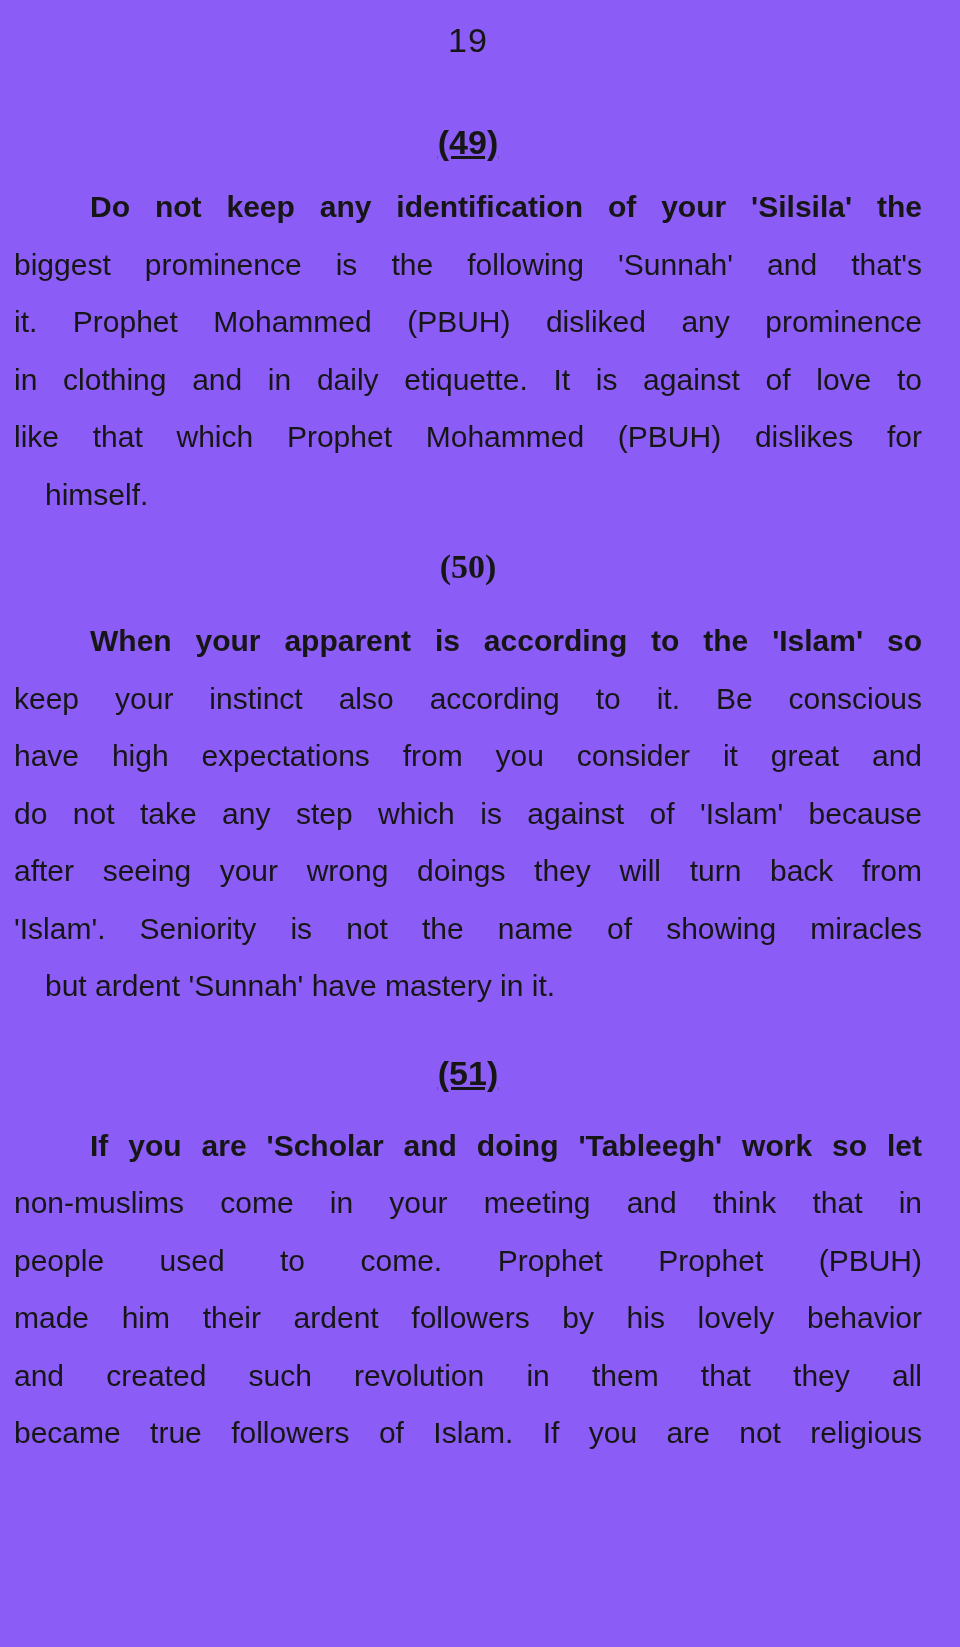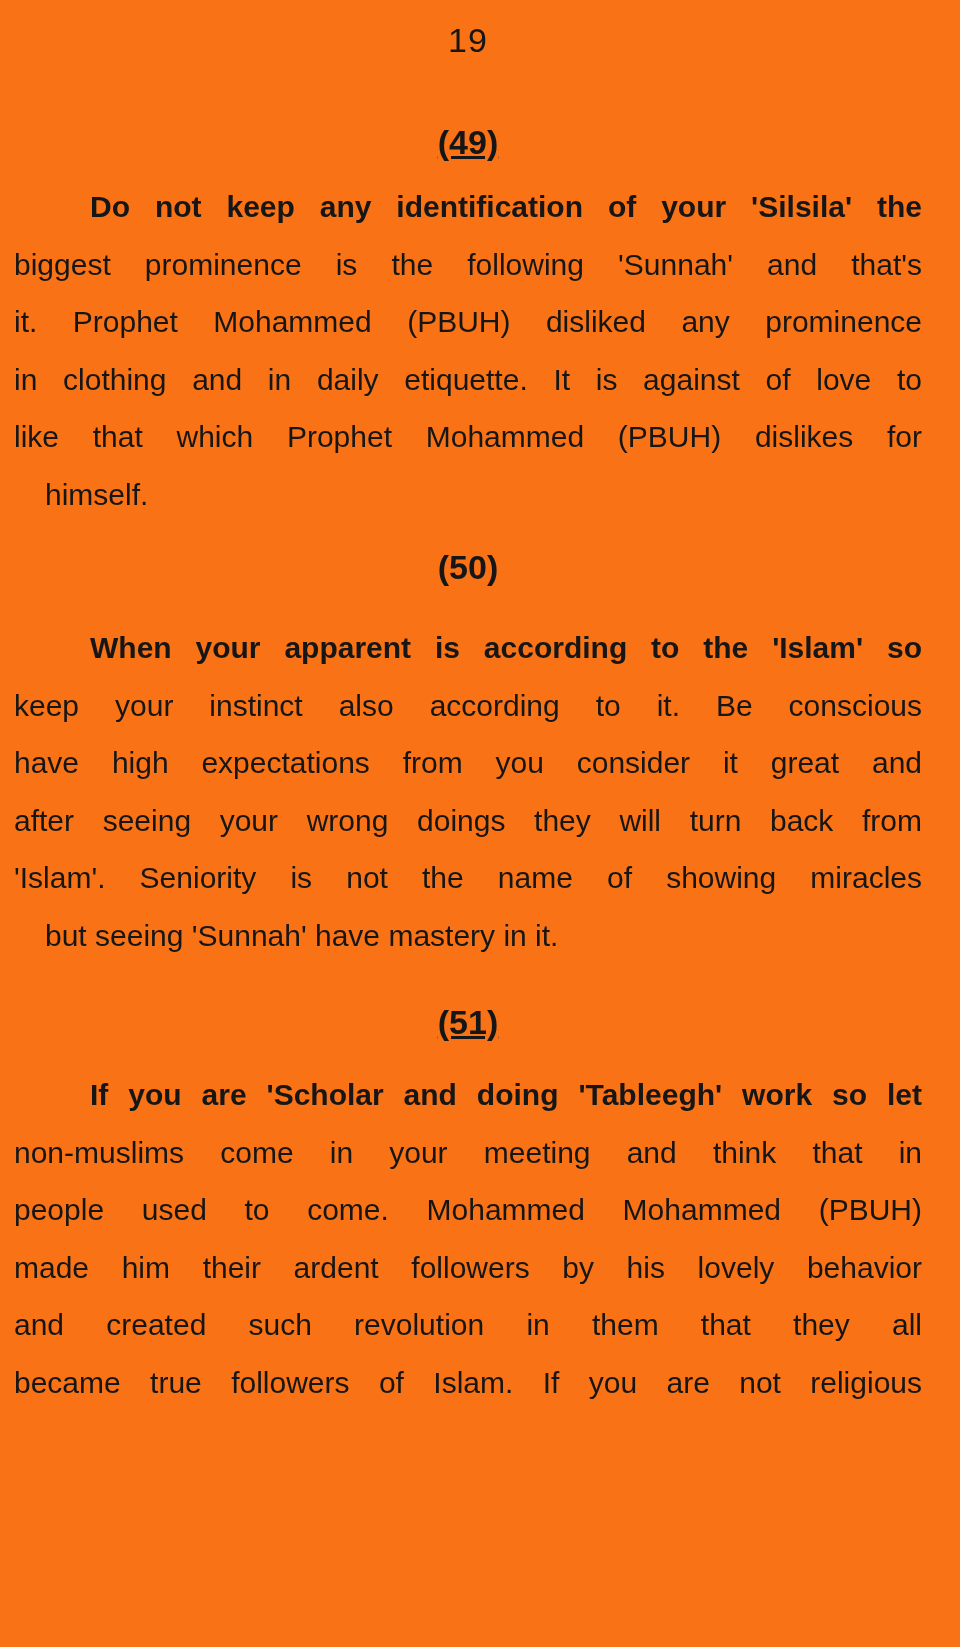--- a/index.html
+++ b/index.html
@@ -12,38 +12,38 @@
     height: 1647px;
     overflow: hidden;
     font-family: "Liberation Sans", sans-serif;
     color: #161616;
   }
   .page {
     box-sizing: border-box;
     width: 960px;
     height: 1647px;
     padding: 20px 38px 0 14px;
-    background: #f97316;
+    background: #8b5cf6;
   }
   .page-number {
     text-align: center;
     font-size: 34px;
     line-height: 40px;
     height: 40px;
     letter-spacing: 1px;
   }
   .section-heading {
     text-align: center;
     font-weight: 700;
     font-size: 34px;
     line-height: 40px;
     height: 40px;
   }
   .section:nth-child(1) .section-heading { margin-top: 62px; margin-bottom: 16px; text-decoration: underline; }
-  .section:nth-child(2) .section-heading { margin-top: 24px; margin-bottom: 32px; }
+  .section:nth-child(2) .section-heading { margin-top: 24px; margin-bottom: 25px; font-family: Liberation Serif, serif; }
   .section:nth-child(3) .section-heading { margin-top: 38px; margin-bottom: 24px; text-decoration: underline; }
   .line {
     font-size: 30px;
     height: 57.5px;
     line-height: 57.5px;
     text-align: justify;
     text-align-last: justify;
     overflow: hidden;
     white-space: nowrap;
   }
@@ -74,31 +74,32 @@
           <div class="line last-left">himself.</div>
         </div>
   </section>
 
   <section class="section">
     <div class="section-heading">(50)</div>
     <div class="section-lines">
           <div class="line first">When your apparent is according to the 'Islam' so</div>
           <div class="line">keep your instinct also according to it. Be conscious</div>
           <div class="line">have high expectations from you consider it great and</div>
+          <div class="line">do not take any step which is against of 'Islam' because</div>
           <div class="line">after seeing your wrong doings they will turn back from</div>
           <div class="line">'Islam'. Seniority is not the name of showing miracles</div>
-          <div class="line last-left">but seeing 'Sunnah' have mastery in it.</div>
+          <div class="line last-left">but ardent 'Sunnah' have mastery in it.</div>
         </div>
   </section>
 
   <section class="section">
     <div class="section-heading">(51)</div>
     <div class="section-lines">
           <div class="line first">If you are 'Scholar and doing 'Tableegh' work so let</div>
           <div class="line">non-muslims come in your meeting and think that in</div>
-          <div class="line">people used to come. Mohammed Mohammed (PBUH)</div>
+          <div class="line">people used to come. Prophet Prophet (PBUH)</div>
           <div class="line">made him their ardent followers by his lovely behavior</div>
           <div class="line">and created such revolution in them that they all</div>
           <div class="line">became true followers of Islam. If you are not religious</div>
         </div>
   </section>
 </div>
 </div>
 
 </body></html>

